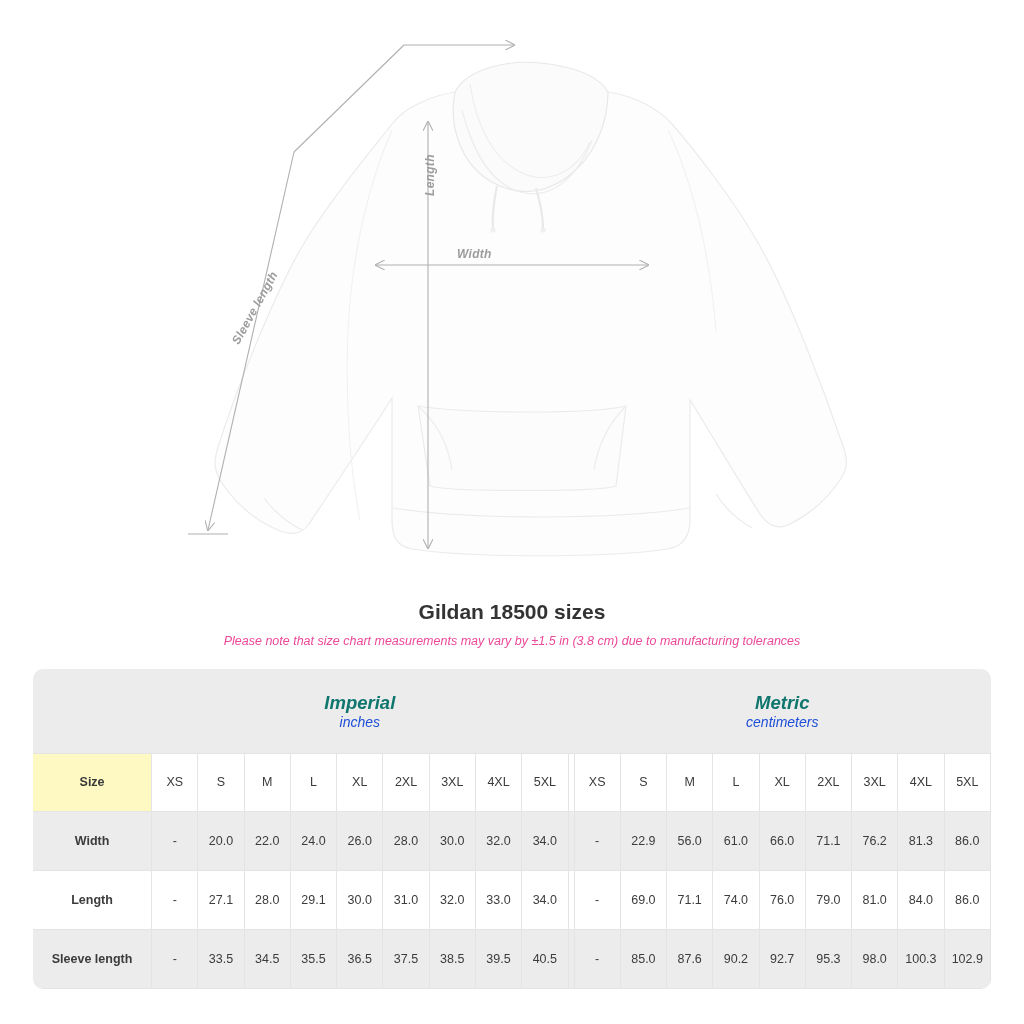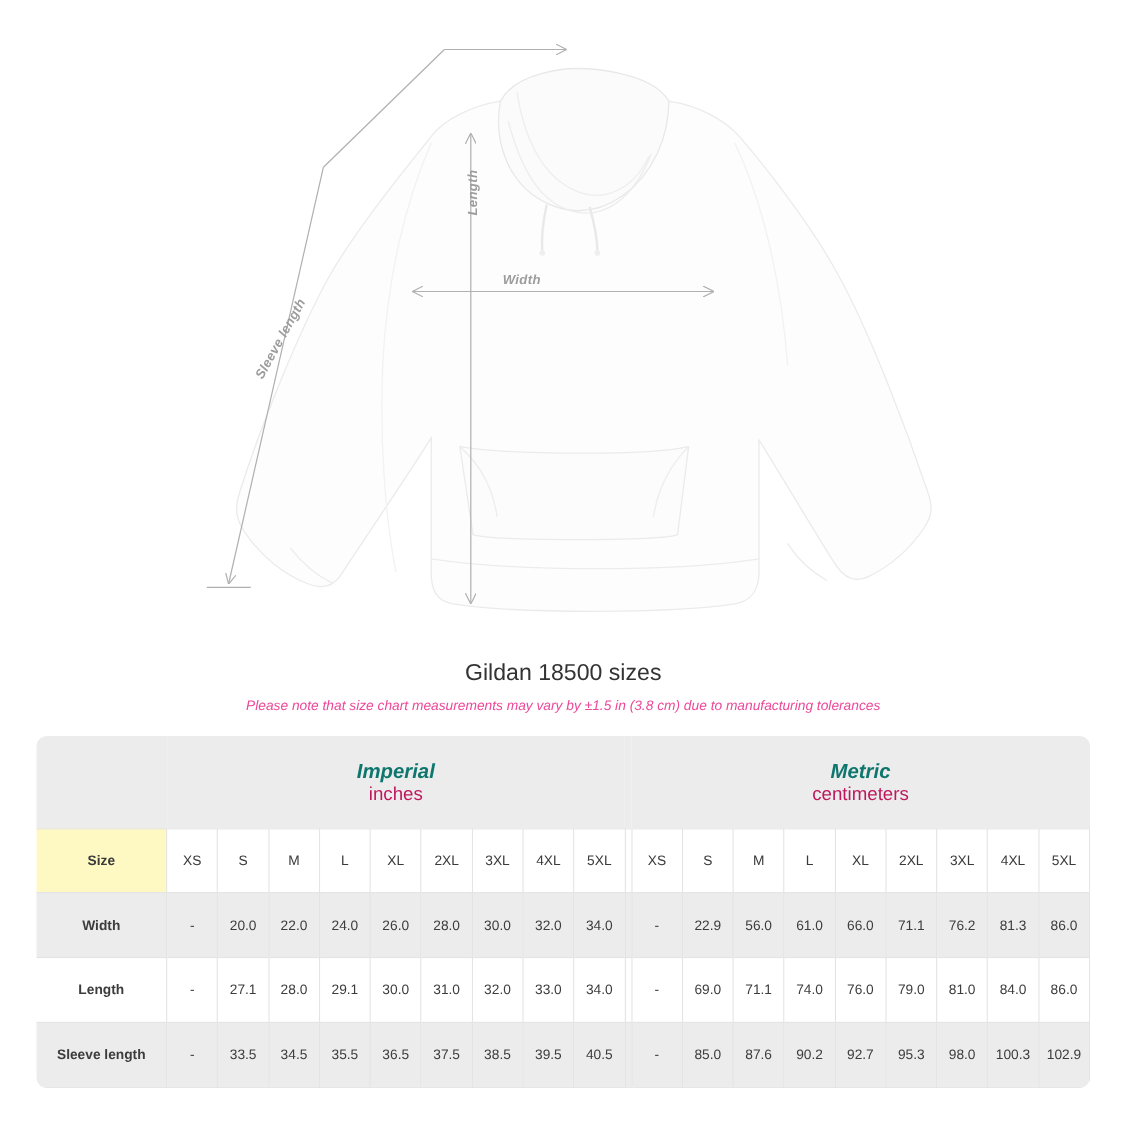--- a/index.html
+++ b/index.html
@@ -40,21 +40,21 @@
   #label-sleeve {
     left: 229px; top: 340px;
     transform: rotate(-61deg);
     transform-origin: left top;
   }
 
   
   .heading-block { text-align: center; margin-top: 10px; }
   .chart-title {
     font-size: 21px;
-    font-weight: normal;
+    font-weight: bold;
     color: #333333;
     margin: 0 0 10px 0;
   }
   .chart-note {
     font-size: 12.5px;
     font-style: italic;
     color: #ec4899;
     margin: 0;
   }
 
@@ -82,22 +82,23 @@
     border: none;
   }
   .sys-name {
     font-size: 18.5px;
     font-weight: bold;
     font-style: italic;
     color: #0f766e;
     line-height: 1.25;
   }
   .sys-unit {
-    font-size: 17px;
-    color: #be185d;
+    font-size: 14px;
+    font-style: italic;
+    color: #1d4ed8;
   }
   .sys-spacer { background: #ececec !important; }
 
   
   .head-row td {
     height: 58px;
     background: #ffffff;
     border: 1px solid #e4e4e4;
     font-weight: bold;
     color: #3a3a3a;

